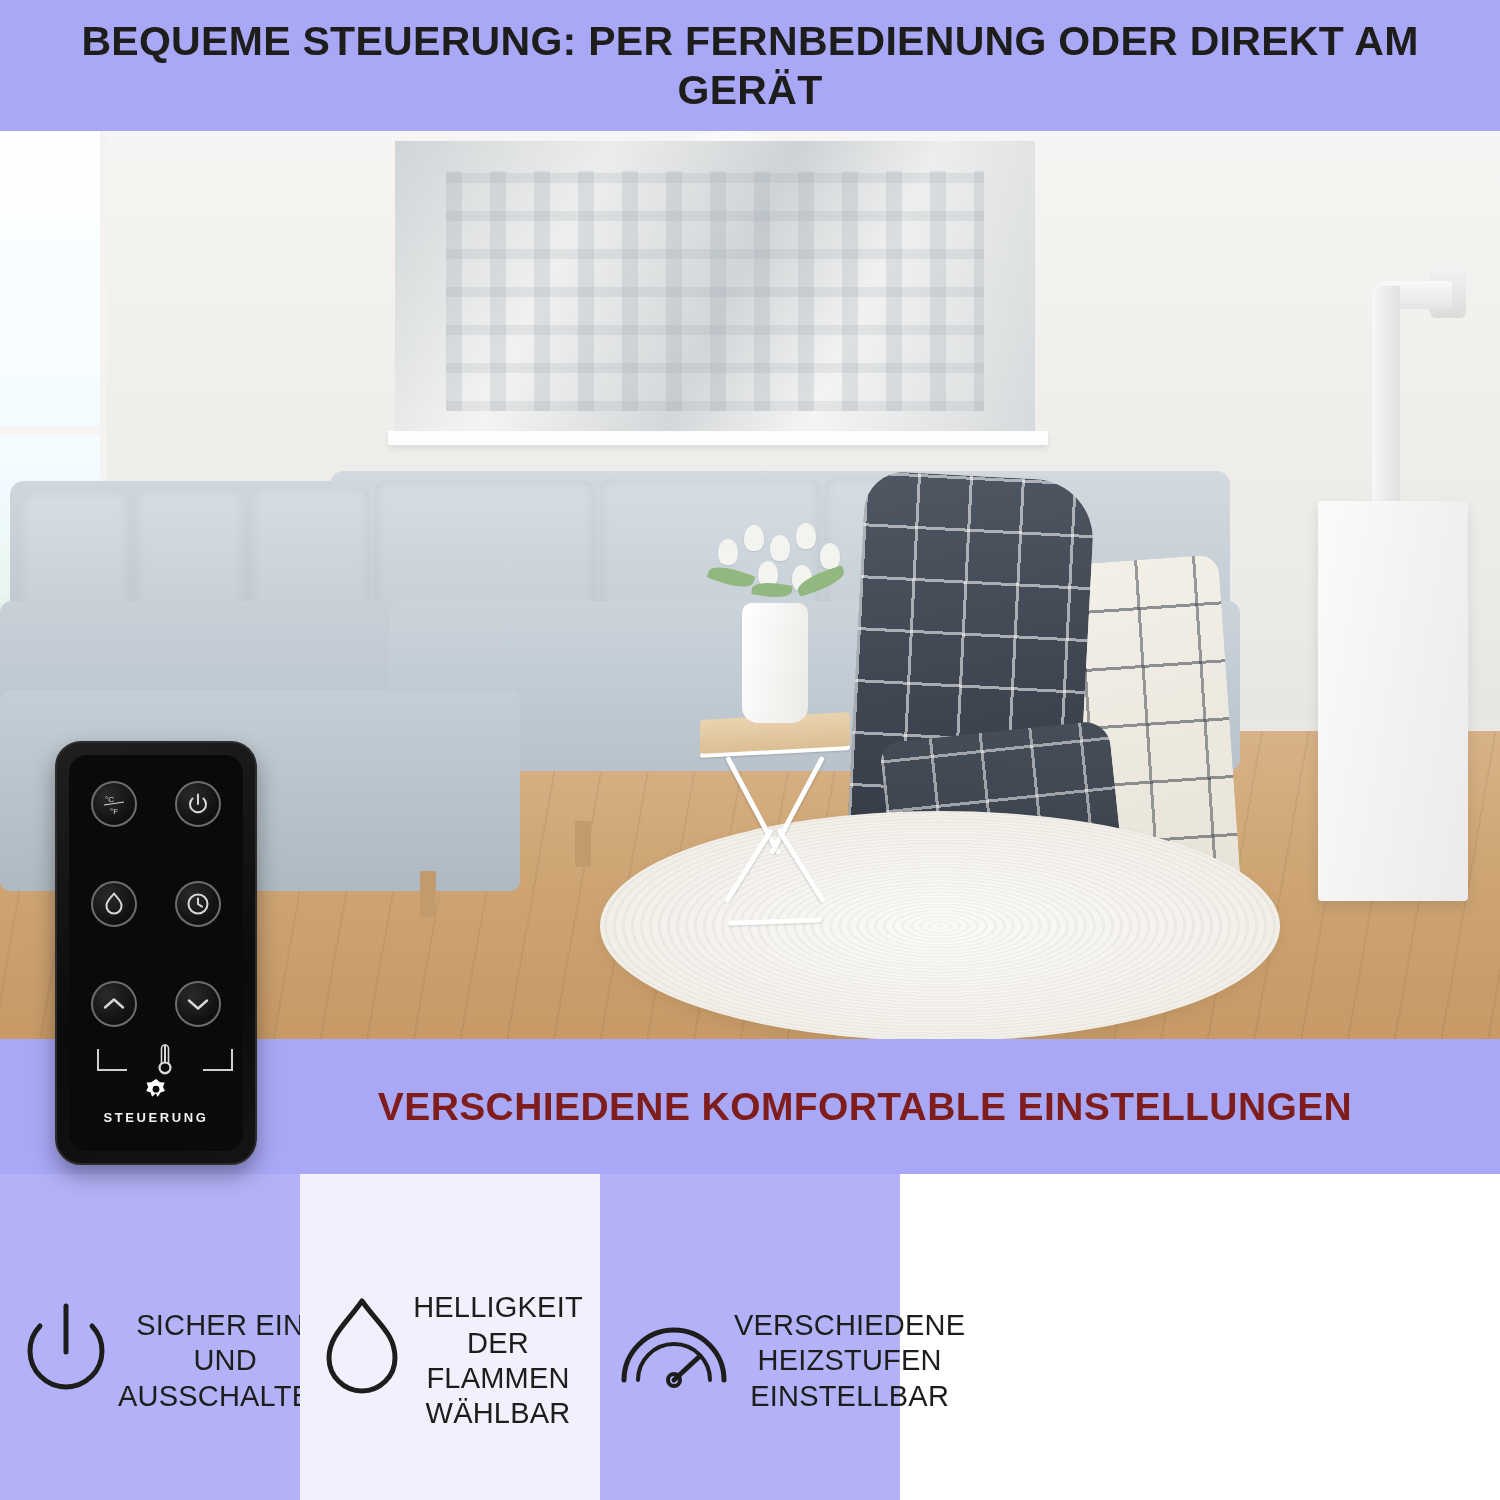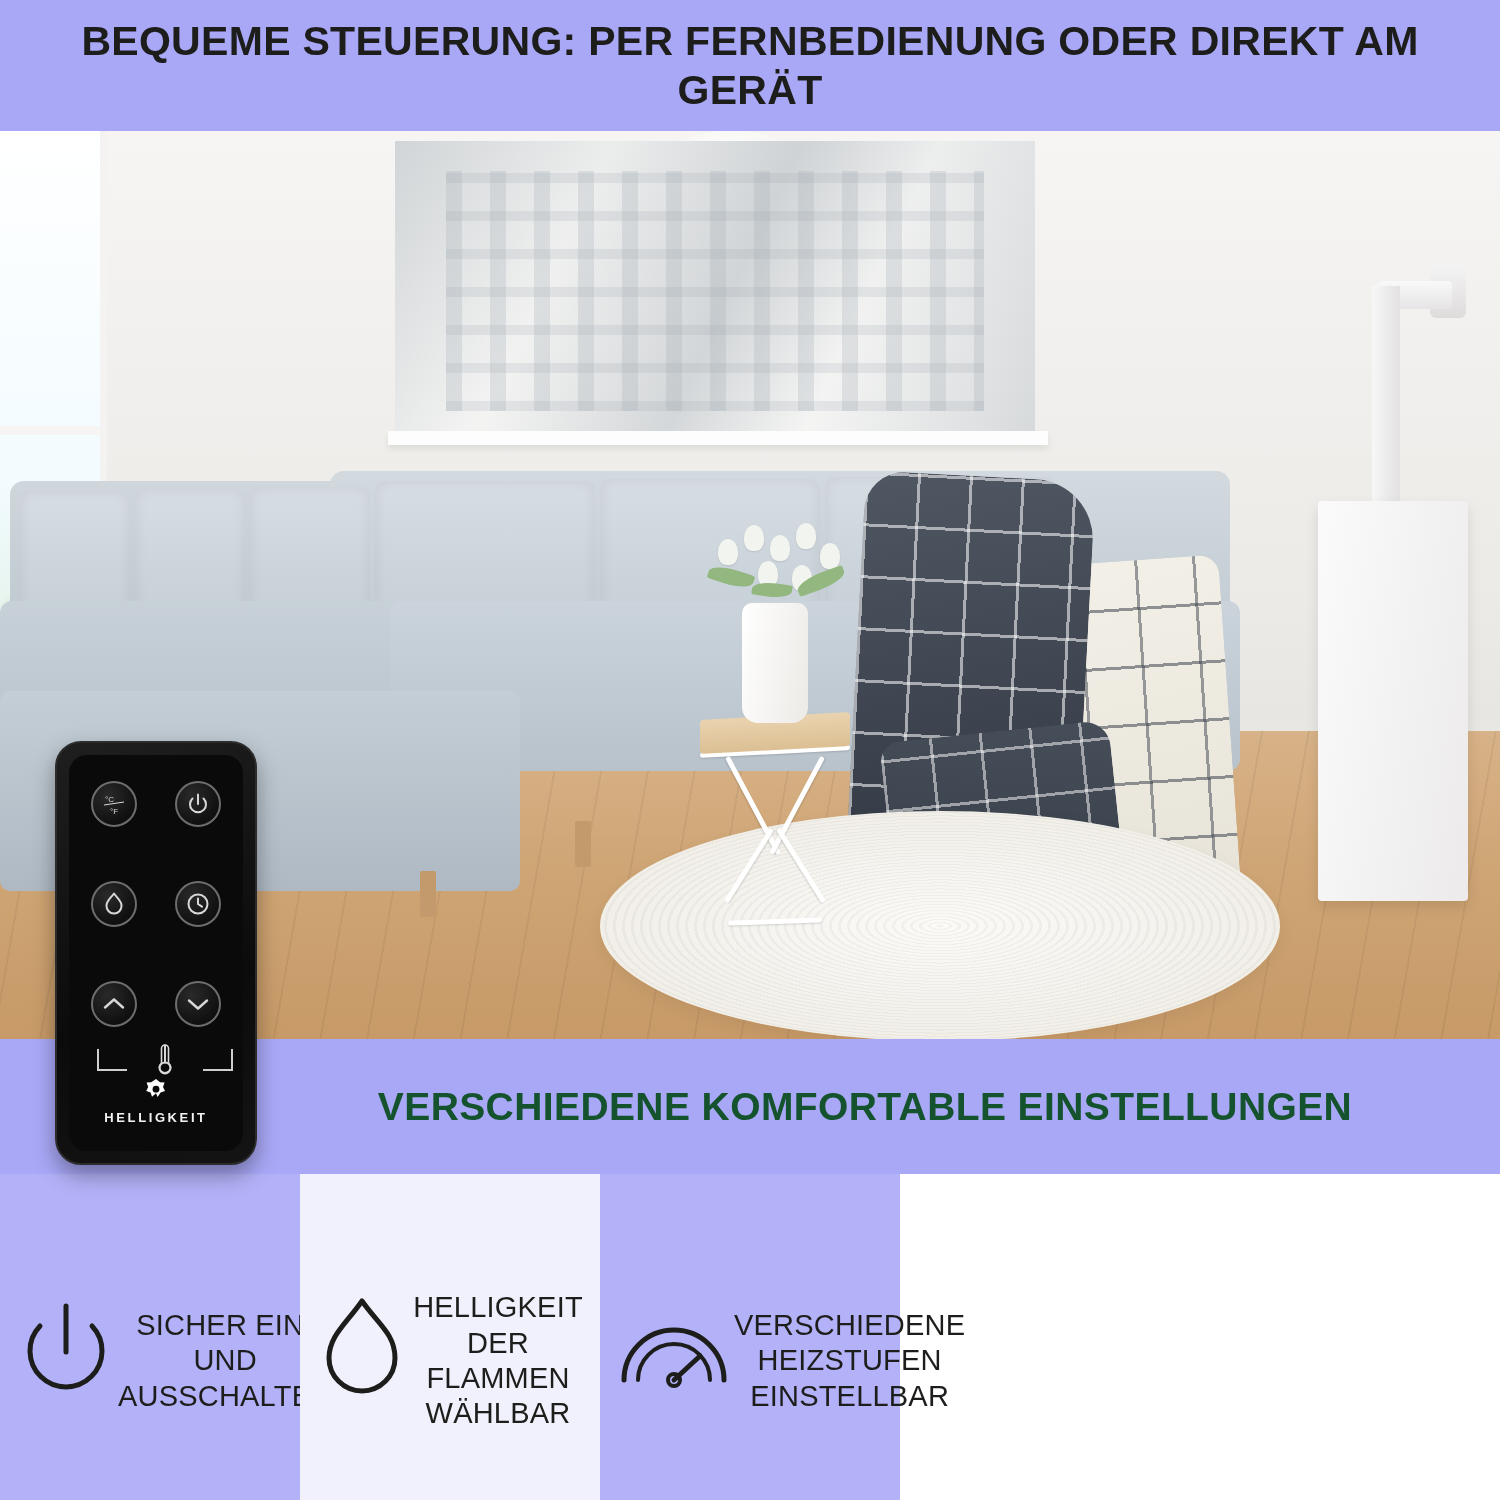--- a/index.html
+++ b/index.html
@@ -366,21 +366,21 @@
     align-items: center;
     justify-content: center;
     box-sizing: border-box;
     padding-left: 250px;
     padding-right: 20px;
     z-index: 30;
   }
   .mid-banner-text {
     font-size: 39px;
     font-weight: bold;
-    color: #14532d;
+    color: #7f1d1d;
     text-align: center;
     letter-spacing: 0.4px;
     text-transform: uppercase;
   }
 
   
   .features {
     position: absolute;
     left: 0;
     top: 1174px;
@@ -544,21 +544,21 @@
           <path d="M6.5 6.5V21a5.5 5.5 0 1 0 7 0V6.5a3.5 3.5 0 1 0-7 0z" fill="none" stroke="#d8d8d8" stroke-width="1.6"></path>
         </svg>
         <div class="bracket right"></div>
       </div>
 
       <div class="remote-brand">
         <svg class="remote-brand-mark" viewBox="0 0 26 26" aria-hidden="true">
           <path d="M13 2l4 3.2 4.6.4-1.6 4.3 2 4.1-4.4 1.6L14.6 20 13 16.2 9 19.8 7.6 15.6 3.2 14l2-4.1L3.6 5.6 8.2 5.2z" fill="#ffffff"></path>
           <circle cx="13" cy="12.2" r="3.4" fill="#0a0a0a"></circle>
         </svg>
-        <span>HELLIGKEIT</span>
+        <span>STEUERUNG</span>
       </div>
 
     </div>
   </div>
 
   <div class="mid-banner">
     <div class="mid-banner-text">VERSCHIEDENE KOMFORTABLE EINSTELLUNGEN</div>
   </div>
 
   <div class="features">

